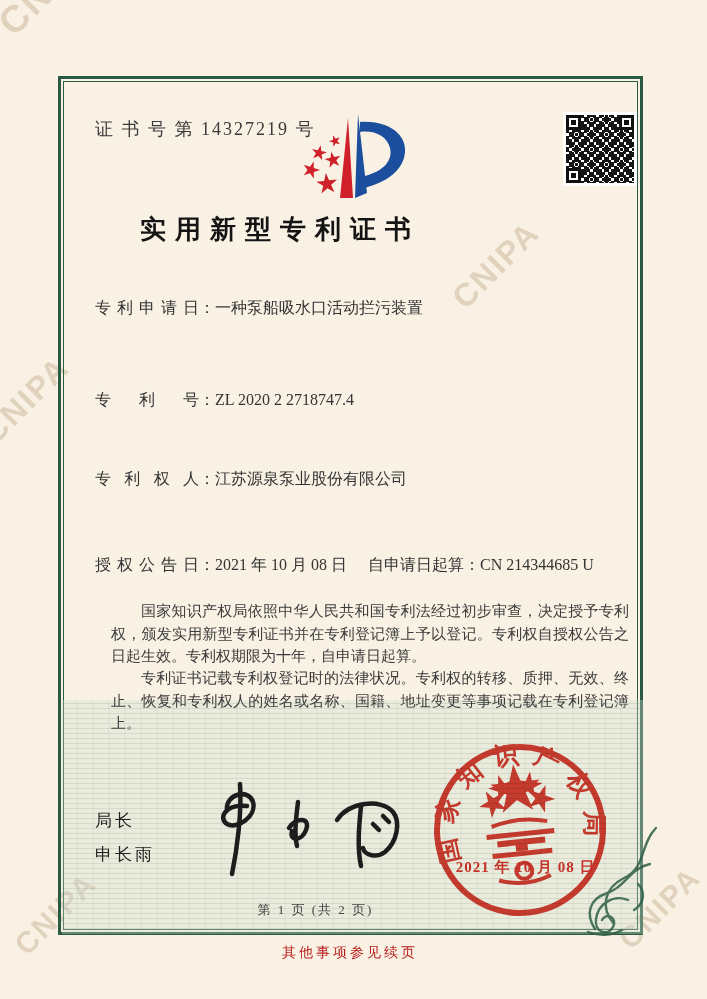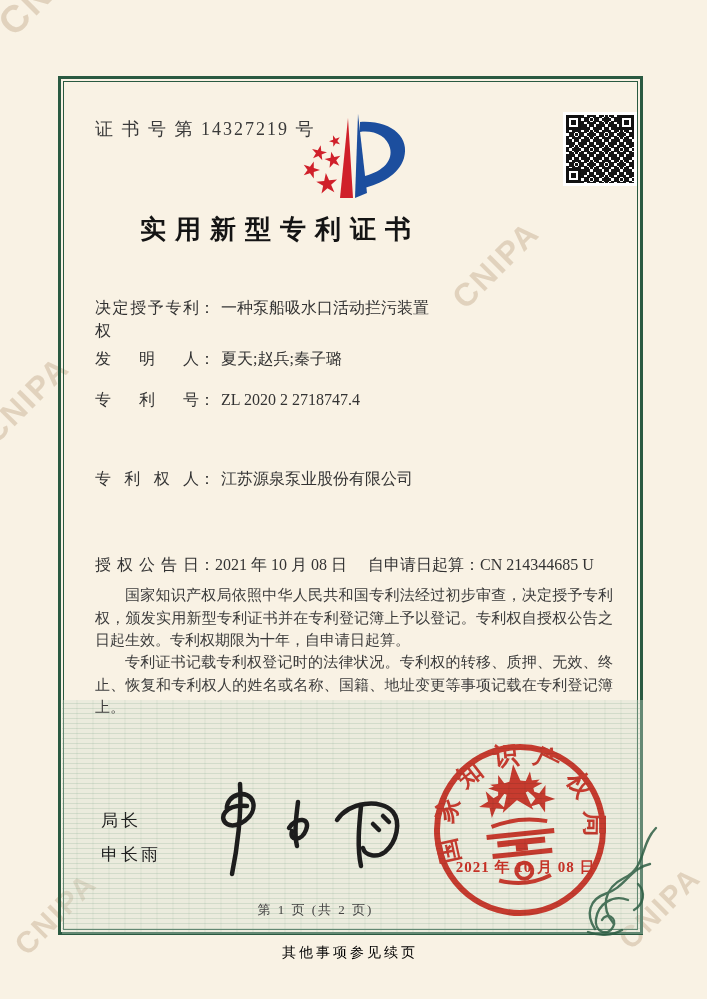--- a/index.html
+++ b/index.html
@@ -36,39 +36,39 @@
   .finder{position:absolute;width:15px;height:15px;border:3px solid #111;background:#fff;box-sizing:border-box;}
   .finder::after{content:"";position:absolute;inset:2px;background:#111;}
   .f-tl{left:0;top:0}.f-tr{right:0;top:0}.f-bl{left:0;bottom:0}
 
   .title{position:absolute;left:0;top:212px;width:560px;text-align:center;
          font-size:26px;font-weight:bold;letter-spacing:9px;color:#141414;z-index:2;}
 
   .frow{position:absolute;left:95px;width:520px;font-size:16px;line-height:23px;z-index:2;color:#333;}
   .flabel{display:inline-block;width:104px;text-align:justify;text-align-last:justify;vertical-align:top;}
   .fcolon{display:inline-block;vertical-align:top;}
-  .fvalue{display:inline-block;width:392px;vertical-align:top;margin-left:6px;}
+  .fvalue{display:inline-block;width:392px;vertical-align:top;}
   .pair2{position:absolute;left:273px;top:0;white-space:nowrap;}
 
   .para{position:absolute;left:95px;width:518px;font-size:15px;line-height:22.5px;
-        text-indent:2em;text-align:justify;color:#3b3b3b;z-index:2;margin:0;}
+        text-indent:2em;text-align:justify;color:#3b3b3b;z-index:2;margin:16px;}
 
-  .director{position:absolute;left:101px;top:804px;font-size:17px;letter-spacing:3px;
+  .director{position:absolute;left:95px;top:804px;font-size:17px;letter-spacing:3px;
             line-height:34px;color:#222;z-index:3;}
   .signature{position:absolute;left:185px;top:776px;z-index:3;}
 
   .seal{position:absolute;left:430px;top:740px;width:180px;height:180px;z-index:2;
         transform:rotate(-6deg);opacity:0.95;mix-blend-mode:multiply;}
   .seal-date{position:absolute;left:428px;top:858px;width:195px;text-align:center;
              font-size:15px;font-weight:bold;letter-spacing:1px;color:#c53227;z-index:4;}
 
   .page-num{position:absolute;left:0;top:901px;width:631px;text-align:center;
             font-size:13px;letter-spacing:2px;color:#444;z-index:3;}
   .footer-note{position:absolute;left:0;top:944px;width:700px;text-align:center;
-               font-size:14px;letter-spacing:3px;color:#000000;z-index:2;}
+               font-size:14px;letter-spacing:3px;color:#b91c1c;z-index:2;}
   .flourish{position:absolute;left:568px;top:824px;z-index:3;}
 </style>
 </head>
 <body>
 
 <div class="page">
 
   <div class="wm" style="left:-10px;top:14px;font-size:38px;">CNIPA</div>
   <div class="wm" style="left:445px;top:290px;font-size:32px;">CNIPA</div>
   <div class="wm" style="left:-25px;top:425px;font-size:32px;">CNIPA</div>
@@ -100,24 +100,21 @@
     <div class="qr-inner">
       <div class="finder f-tl"></div>
       <div class="finder f-tr"></div>
       <div class="finder f-bl"></div>
     </div>
   </div>
 
   <div class="title">实用新型专利证书</div>
 
   <div class="frow" style="top:296px;">
-    <span class="flabel">决定授予专利权</span><span class="fcolon">：</span><span class="fvalue">一种泵船吸水口活动拦污装置</span>
-  </div>
-  <div class="frow" style="top:347px;">
-    <span class="flabel">发明人</span><span class="fcolon">：</span><span class="fvalue">夏天;赵兵;秦子璐</span>
+    <span class="flabel">专利申请日</span><span class="fcolon">：</span><span class="fvalue">一种泵船吸水口活动拦污装置</span>
   </div>
   <div class="frow" style="top:388px;">
     <span class="flabel">专利号</span><span class="fcolon">：</span><span class="fvalue">ZL 2020 2 2718747.4</span>
   </div>
   <div class="frow" style="top:469px;font-family:Liberation Mono, monospace;">
     <span class="flabel">专利权人</span><span class="fcolon">：</span><span class="fvalue">江苏源泉泵业股份有限公司</span>
   </div>
   <div class="frow" style="top:553px;">
     <span class="flabel">授权公告日</span><span class="fcolon">：</span><span>2021 年 10 月 08 日</span>
     <span class="pair2">

